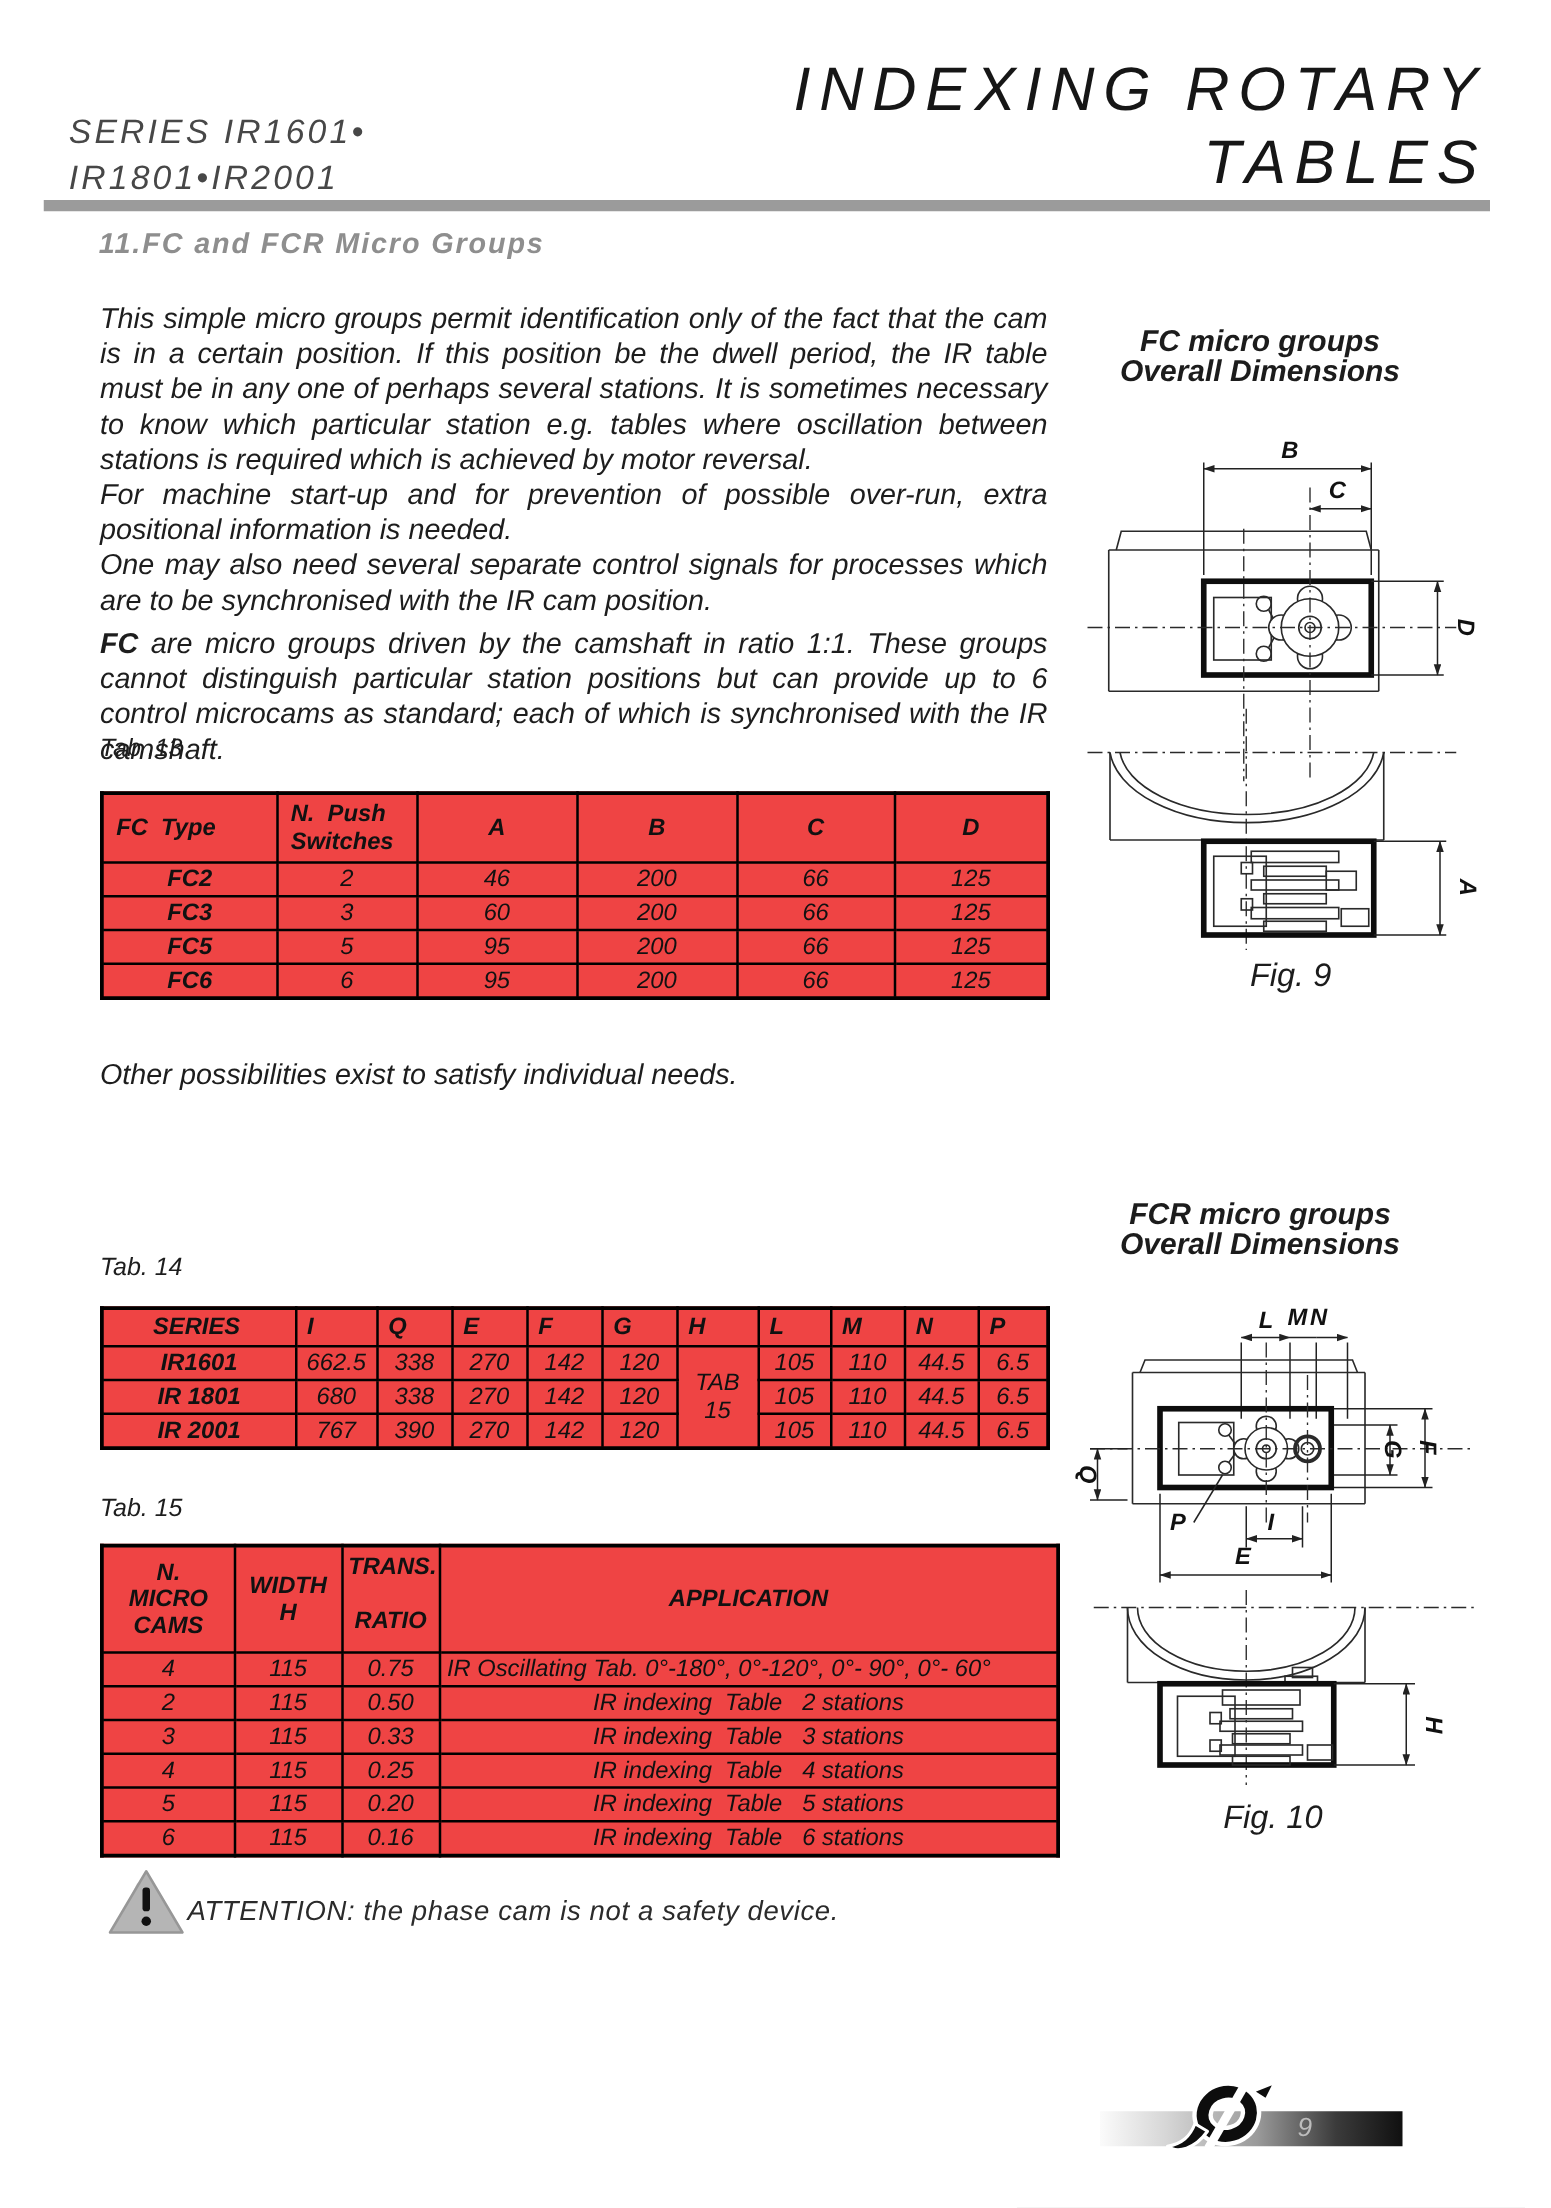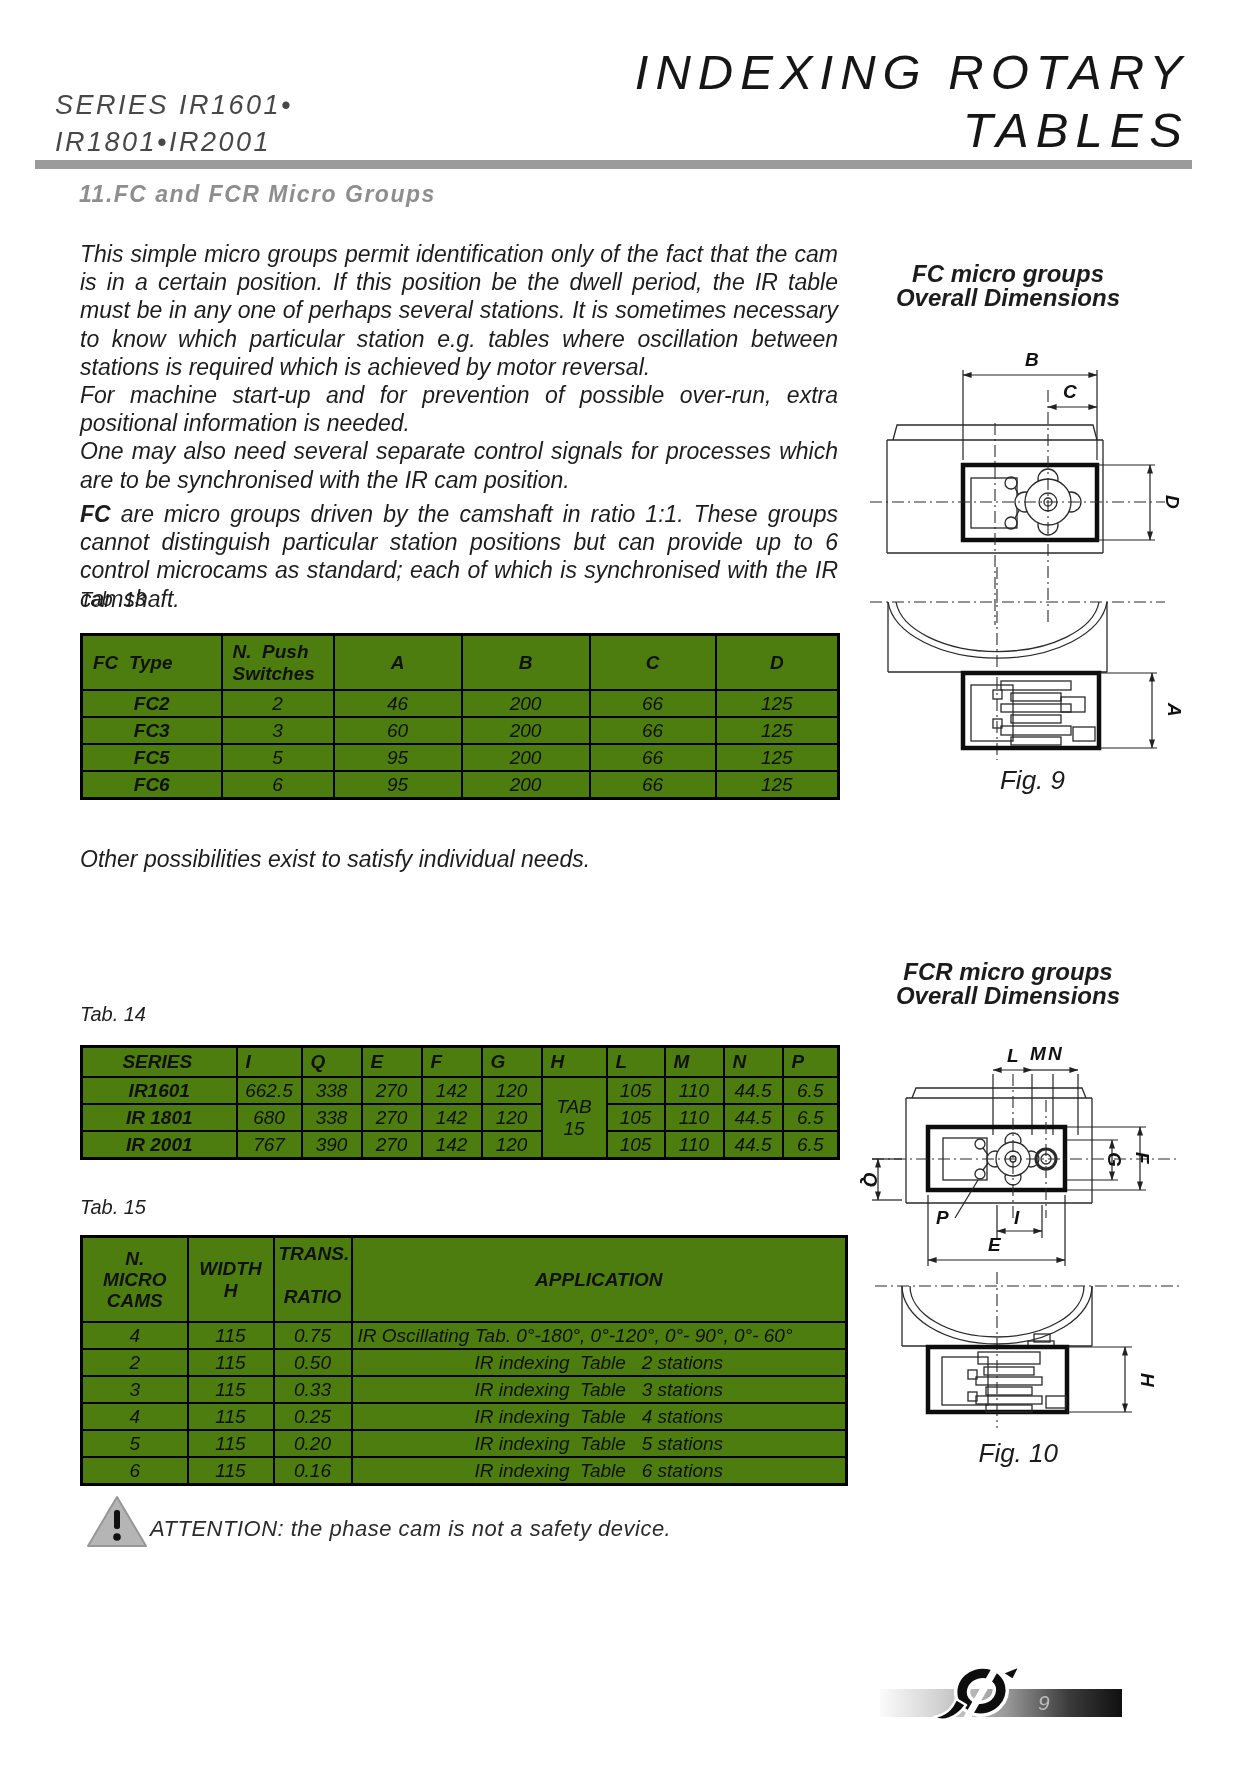--- a/index.html
+++ b/index.html
@@ -14,21 +14,21 @@
   .title1{top:44px;} .title2{top:102px;}
   .gray-rule{left:35px;top:160px;width:1157px;height:9px;background:#9b9b9b;}
   .section-heading{left:79px;top:181px;font-size:23px;font-weight:bold;letter-spacing:1.5px;color:#8e8e8e;white-space:nowrap;}
 
   
   .copy{width:758px;font-size:23px;line-height:28.2px;text-align:justify;color:#1d1d1d;}
   .copy p{margin:0;}
   .tab-label{font-size:20px;color:#1d1d1d;}
 
   
-  table{border-collapse:collapse;background:#4d7c0f;table-layout:fixed;}
+  table{border-collapse:collapse;background:#ef4444;table-layout:fixed;}
   table.dt{border:3px solid #000;}
   .dt th,.dt td{border:2px solid #000;font-size:19px;color:#111;text-align:center;
                 padding:0 4px;overflow:hidden;}
   .dt th{font-weight:bold;white-space:pre-line;line-height:1.12;}
 
   .t13{left:80px;top:633px;width:757px;}
   .t13 thead th{height:53px;}
   .t13 thead th:nth-child(1),.t13 thead th:nth-child(2){text-align:left;padding-left:10px;}
   .t13 tbody td{height:25px;}
   .t13 tbody td:first-child{font-weight:bold;}

